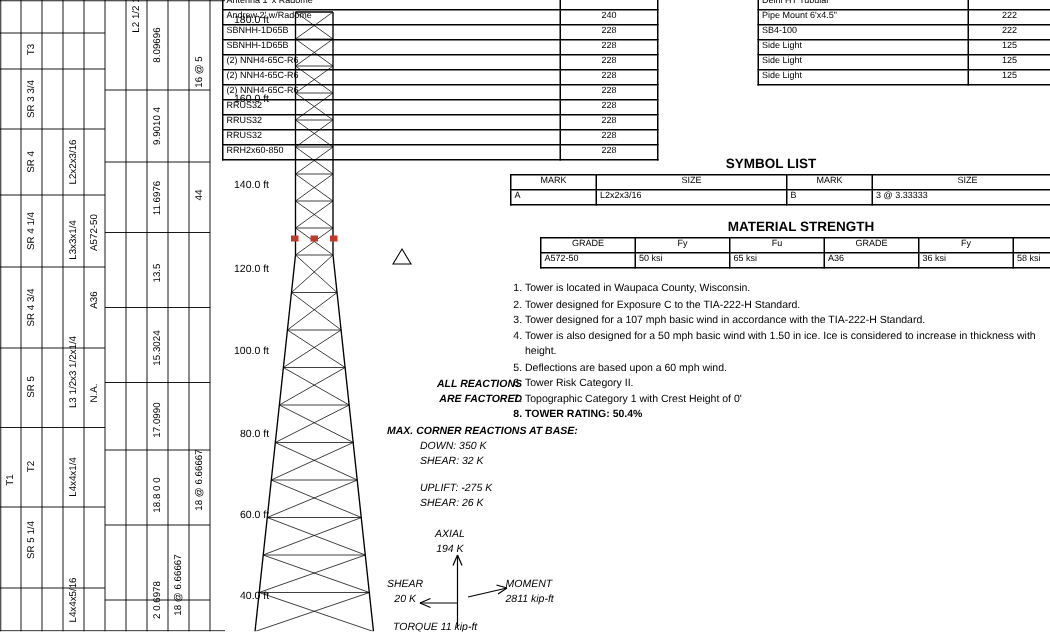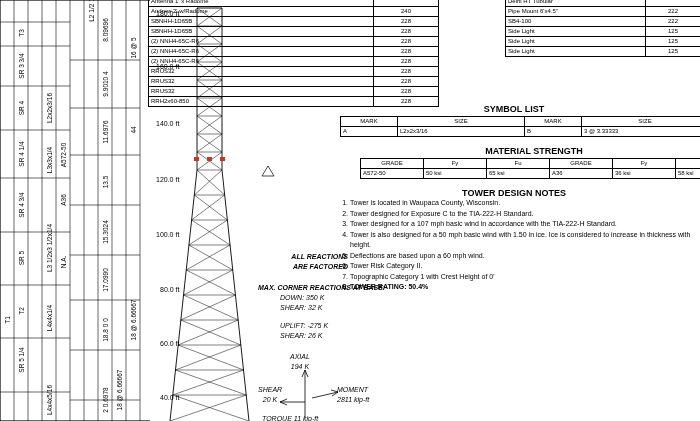--- a/index.html
+++ b/index.html
@@ -390,21 +390,20 @@
           <td>65 ksi</td>
           <td>A36</td>
           <td>36 ksi</td>
           <td>58 ksi</td>
         </tr>
       </tbody>
     </table>
   </div>
 
   <div style="position:absolute; left:334px; top:188px; width:360px;">
-    <div class="notes-title">TOWER DESIGN NOTES</div>
     <div class="notes">
       <ol>
         <li>Tower is located in Waupaca County, Wisconsin.</li>
         <li>Tower designed for Exposure C to the TIA-222-H Standard.</li>
         <li>Tower designed for a 107 mph basic wind in accordance with the TIA-222-H Standard.</li>
         <li>Tower is also designed for a 50 mph basic wind with 1.50 in ice. Ice is considered to increase in thickness with height.</li>
         <li>Deflections are based upon a 60 mph wind.</li>
         <li>Tower Risk Category II.</li>
         <li>Topographic Category 1 with Crest Height of 0'</li>
         <li class="bold">TOWER RATING: 50.4%</li>

